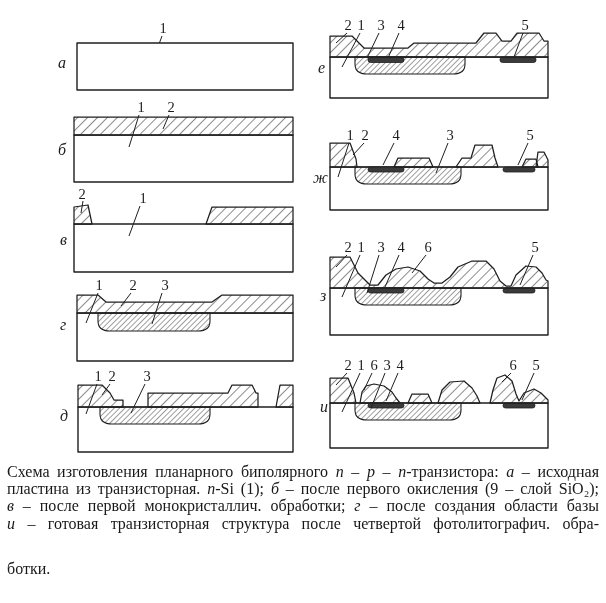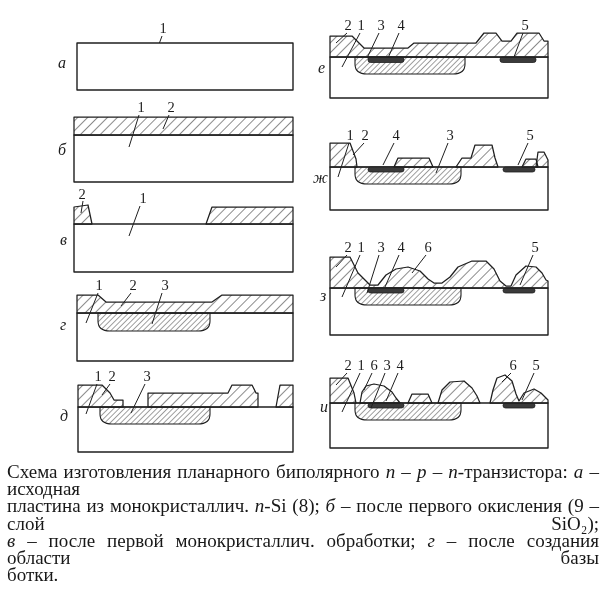--- a/index.html
+++ b/index.html
@@ -8,23 +8,23 @@
   svg.panel{position:absolute;overflow:visible;}
   .plabel{font:italic 16px "Liberation Serif","DejaVu Serif",serif;fill:#1c1c1c;}
   .callout{font:14.5px "Liberation Serif","DejaVu Serif",serif;fill:#1c1c1c;text-anchor:middle;}
   .sub{fill:#ffffff;stroke:#1f1f1f;stroke-width:1.4;stroke-linejoin:round;}
   .ox{fill:url(#hc) #e6e6e6;stroke:#1f1f1f;stroke-width:1.25;stroke-linejoin:round;}
   .mt{fill:url(#hc) #e6e6e6;stroke:#1f1f1f;stroke-width:1.25;stroke-linejoin:round;}
   .bs{fill:url(#hf) #d9d9d9;stroke:#1f1f1f;stroke-width:1.1;stroke-linejoin:round;}
   .dk{fill:#3a3a3a;stroke:#1f1f1f;stroke-width:0.8;}
   .ld line{stroke:#1f1f1f;stroke-width:1;fill:none;}
   .caption{position:absolute;left:7px;top:463px;width:592px;
-           font-size:19px;line-height:17.2px;text-align:justify;color:#181818;}
+           font-size:16px;line-height:17.2px;text-align:justify;color:#181818;}
   .cap-line{text-align:justify;text-align-last:justify;white-space:normal;}
-  .cap-line.cap-last{text-align-last:left;}
+  .cap-line.cap-last{text-align-last:left;margin-top:28px;}
   .it{font-style:italic;}
 </style>
 </head>
 <body>
 
 <div class="page">
 
   <svg width="0" height="0" style="position:absolute" aria-hidden="true">
     <defs>
       <pattern id="hc" width="7" height="7" patternUnits="userSpaceOnUse" patternTransform="rotate(45)">
@@ -195,18 +195,19 @@
       <line x1="64" y1="25" x2="56" y2="42"></line>
         <line x1="77" y1="25" x2="63" y2="60"></line>
       <line x1="90" y1="25" x2="78" y2="53"></line>
         <line x1="203" y1="25" x2="194" y2="34"></line>
       <line x1="226" y1="25" x2="214" y2="52"></line>
     </g>
   </svg>
 
   <div class="caption">
       <div class="cap-line"><span>Схема изготовления планарного биполярного </span><span class="it">n</span><span> – </span><span class="it">p</span><span> – </span><span class="it">n</span><span>-транзистора: </span><span class="it">а</span><span> – исходная</span></div>
-      <div class="cap-line"><span>пластина из монокристаллич. </span><span class="it">n</span><span>-Si (8); </span><span class="it">б</span><span> – после первого окисления (9 – слой SiO₂);</span></div>
+      <div class="cap-line"><span>пластина из транзисторная. </span><span class="it">n</span><span>-Si (1); </span><span class="it">б</span><span> – после первого окисления (9 – слой SiO₂);</span></div>
       <div class="cap-line"><span class="it">в</span><span> – после первой монокристаллич. обработки; </span><span class="it">г</span><span> – после создания области базы</span></div>
+      <div class="cap-line"><span class="it">и</span><span> – готовая транзисторная структура после четвертой фотолитографич. обра-</span></div>
       <div class="cap-line cap-last"><span>ботки.</span></div>
     </div>
 
 </div>
 
 </body></html>

